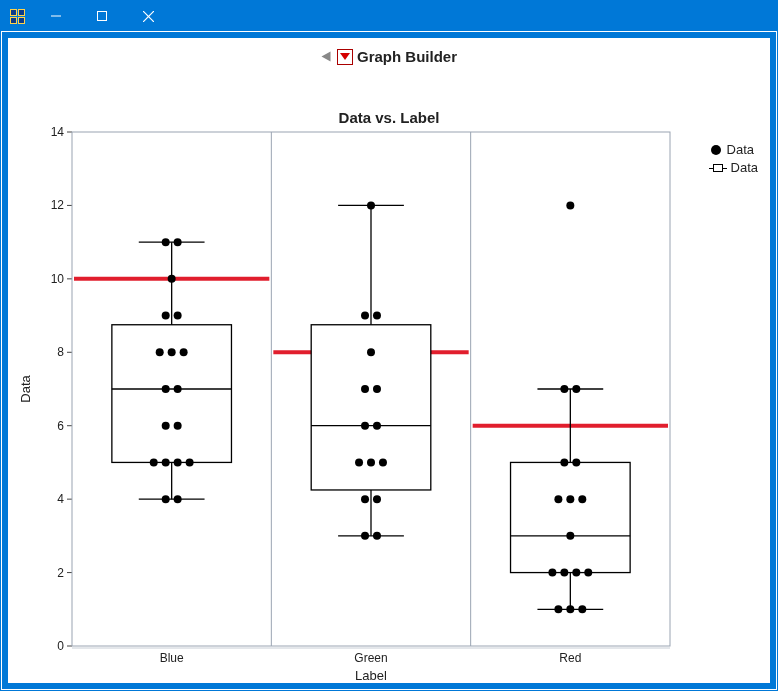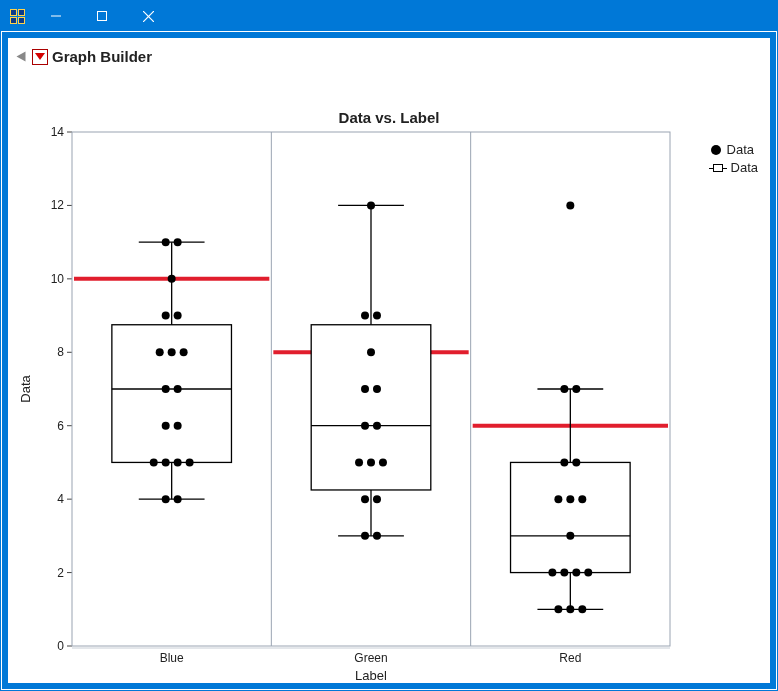--- a/index.html
+++ b/index.html
@@ -6,21 +6,21 @@
   .window { width:778px; height:691px; box-sizing:border-box; position:relative; background:#fff; border:1px solid #0078d7; box-shadow: 3px 3px 6px rgba(0,0,0,0.25);}
   .titlebar { height:30px; background:#0078d7; color:#fff; display:flex; align-items:center; padding:0 0 0 8px; font-size:12.5px;}
   .titlebar .appicon { width:16px; height:16px; margin-right:8px; display:flex; flex-wrap:wrap; }
   .titlebar .appicon span{ width:7px; height:7px; border:1px solid #ffd24a; box-sizing:border-box; background:#0b3a8a; margin:0.5px;}
   .titlebar .title { flex:1 1 auto; }
   .winbtns { display:flex; height:100%;}
   .winbtn { width:46px; display:flex; align-items:center; justify-content:center; color:#fff;}
   .winbtn svg{display:block;}
   .clientframe { position:absolute; top:31px; left:1px; right:1px; bottom:1px; border:6px solid #0078d7; box-sizing:border-box; background:#fff;}
   .inner { position:absolute; inset:0; padding:6px 6px 0 6px; display:flex; flex-direction:column;}
-  .section-header { display:flex; align-items:center; gap:4px; padding:4px 2px 2px 2px;}
+  .section-header { display:flex; align-items:center; gap:4px; padding:4px 2px 2px 2px;justify-content:center;}
   .disclosure { width:0; height:0; border-left:5px solid transparent; border-right:5px solid transparent; border-bottom:9px solid #888; transform:rotate(-90deg); margin:0 2px 0 0;}
   .redmenu { width:14px; height:14px; border:1px solid #aa0000; position:relative; background:#fff;}
   .redmenu::after{ content:""; position:absolute; left:2px; top:3px; width:0;height:0; border-left:5px solid transparent; border-right:5px solid transparent; border-top:7px solid #d40000;}
   .section-title { font-weight:700; font-size:15px; color:#222;}
   .chartzone { flex:1 1 auto; position:relative;margin-top:40px; }
   .chart-title { text-align:center; font-weight:700; font-size:15px; padding-top:2px;}
   svg.chart { display:block;}
   .legend { position:absolute; right:6px; top:34px; font-size:13px; line-height:18px;}
   .legend .row{ display:flex; align-items:center; gap:6px;}
   .legend .dot{ width:10px; height:10px; background:#000; border-radius:50%;}

